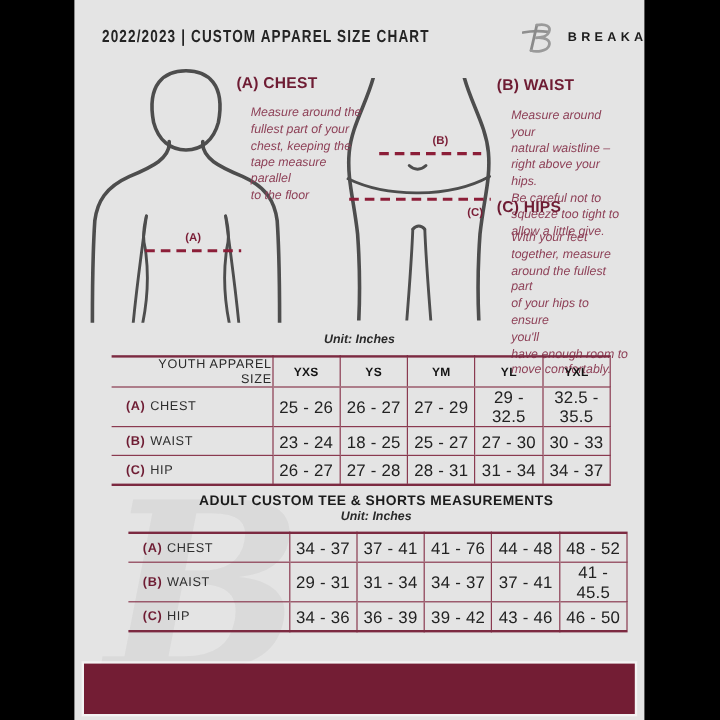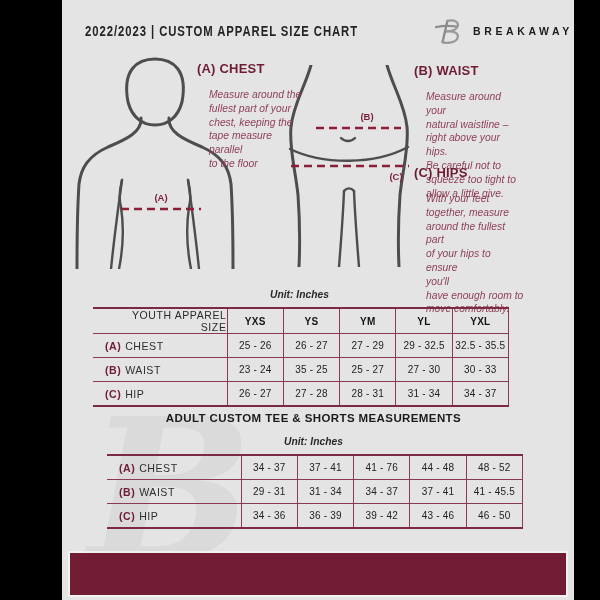--- a/index.html
+++ b/index.html
@@ -1,17 +1,17 @@
 <!DOCTYPE html>
 <html><head>
 <meta charset="utf-8">
 <style>
   html,body { margin:0; padding:0; background:#000; }
   body { width:600px; height:600px; position:relative; font-family:"Liberation Sans", sans-serif; }
-  .page { position:absolute; left:62px; top:0; width:512px; height:600px; background:#e4e4e4; overflow:hidden; }
+  .page { position:absolute; left:62px; top:0; width:475px; height:600px; background:#e4e4e4; overflow:hidden; }
 
   
   .header { position:absolute; top:16px; left:23px; right:22px; height:30px; display:flex; justify-content:space-between; align-items:center; }
   .doc-title { font-weight:bold; font-size:14.5px; letter-spacing:1.2px; color:#242424; white-space:nowrap; transform:scaleX(0.78); transform-origin:left center; }
   .brand { display:flex; align-items:center; gap:8px; }
   .brand-name { font-weight:bold; font-size:10.5px; letter-spacing:3.6px; color:#1c1c1c; }
 
   
   .diagram { position:absolute; top:55px; left:0; width:475px; height:222px; }
   .torso-svg { position:absolute; left:13px; top:2px; }
@@ -26,32 +26,32 @@
   .guide p { margin:12px; font-size:10.3px; font-style:italic; color:#8d3f56; line-height:1.34; white-space:pre-line; }
   .guide-chest { left:135px; top:6px;  width:118px; }
   .guide-waist { left:352px; top:8px;  width:120px; }
   .guide-hips  { left:352px; top:110px; width:122px; }
 
   
   .section { position:absolute; left:0; width:475px; }
   .section-youth { top:277px; }
   .section-adult { top:412px;padding-left:14px; }
   .table-title { text-align:center; font-weight:bold; font-size:11.5px; color:#1b1b1b; letter-spacing:0.4px; }
-  .table-unit  { text-align:center; font-style:italic; font-weight:bold; font-size:10.3px; color:#2a2a2a; margin-top:12px; }
+  .table-unit  { text-align:center; font-style:italic; font-weight:bold; font-size:10.3px; color:#2a2a2a; margin-top:1px; }
   table { margin:7px 0 0 31px; width:416px; border-collapse:collapse; table-layout:fixed;
           border-top:2px solid #7c2a41; border-bottom:2px solid #7c2a41; }
   th, td { height:23px; padding:0; border-bottom:1px solid #8a3a50; }
   td.val, th.size { border-left:1px solid #8a3a50; text-align:center; }
   td.val:last-child, th.size:last-child { border-right:1px solid #8a3a50; }
   tr:last-child td { border-bottom:none; }
   th.size { font-weight:bold; font-size:10px; color:#141414; letter-spacing:0.3px; }
   th.lbl  { font-weight:normal; font-size:10.5px; color:#2a2a2a; letter-spacing:0.6px; text-align:right; padding-left:12px; }
   td.rowlbl { text-align:left; padding-left:12px; font-size:10.6px; color:#2e2e2e; letter-spacing:0.5px; }
   td.rowlbl .prefix { color:#6e1c33; font-weight:bold; margin-right:4px; }
-  td.val { font-size:10px; color:#222; letter-spacing:0.2px;margin-top:22px; }
+  td.val { font-size:14px; color:#222; letter-spacing:0.2px;margin-top:22px; }
 
   
   .watermark { position:absolute; left:26px; top:392px; font-family:"DejaVu Serif", serif; font-style:italic; font-weight:bold;
                font-size:195px; line-height:1; color:rgba(50,50,50,0.055); pointer-events:none; }
   .footer-bar { position:absolute; left:8px; right:8px; bottom:5px; height:42px; background:#731d34;
                 box-shadow:0 0 0 2px rgba(250,250,250,0.7); }
 </style>
 </head>
 <body>
 
@@ -150,21 +150,21 @@
         <td class="rowlbl"><span class="prefix">(A)</span><span>CHEST</span></td>
         <td class="val">25 - 26</td>
         <td class="val">26 - 27</td>
         <td class="val">27 - 29</td>
         <td class="val">29 - 32.5</td>
         <td class="val">32.5 - 35.5</td>
       </tr>
       <tr>
         <td class="rowlbl"><span class="prefix">(B)</span><span>WAIST</span></td>
         <td class="val">23 - 24</td>
-        <td class="val">35 - 25</td>
+        <td class="val">18 - 25</td>
         <td class="val">25 - 27</td>
         <td class="val">27 - 30</td>
         <td class="val">30 - 33</td>
       </tr>
       <tr>
         <td class="rowlbl"><span class="prefix">(C)</span><span>HIP</span></td>
         <td class="val">26 - 27</td>
         <td class="val">27 - 28</td>
         <td class="val">28 - 31</td>
         <td class="val">31 - 34</td>

